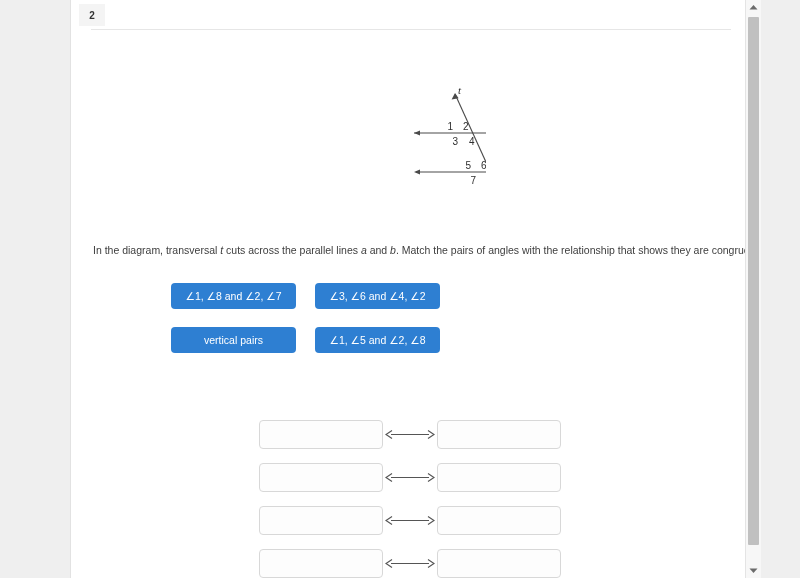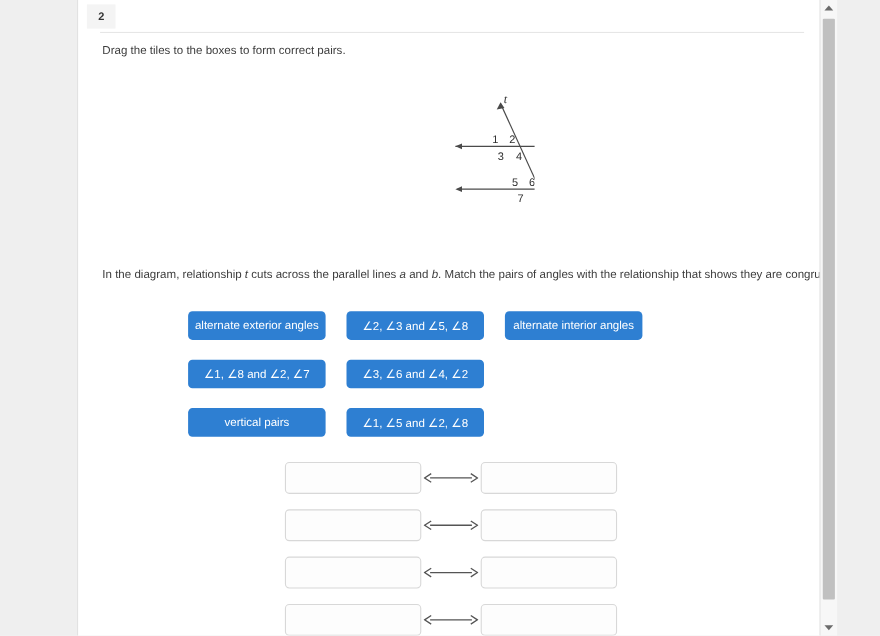--- a/index.html
+++ b/index.html
@@ -189,21 +189,20 @@
 
 <div id="app-root">
 
   <div id="content-panel">
 
     <div id="question-header">
       <div id="question-number-tab">2</div>
       <div id="header-rule"></div>
     </div>
 
-    <div class="prompt-text" id="drag-instruction">Drag the tiles to the boxes to form correct pairs.</div>
 
     <div id="angles-figure">
       <svg width="150" height="140" viewBox="0 0 150 140">
         <defs>
           <marker id="arrowend" markerWidth="7" markerHeight="7" refX="6" refY="3" orient="auto" markerUnits="strokeWidth">
             <path d="M0,0.4 L6,3 L0,5.6 z" fill="#4a4a4a"></path>
           </marker>
         </defs>
 
         <line x1="80" y1="53" x2="208" y2="53" stroke="#4a4a4a" stroke-width="1.1" marker-end="url(#arrowend)"></line>
@@ -226,29 +225,24 @@
         <text x="133" y="65" font-family="Liberation Sans, sans-serif" font-size="10" fill="#2e2e2e">4</text>
 
         <text x="135" y="89" text-anchor="end" font-family="Liberation Sans, sans-serif" font-size="10" fill="#2e2e2e">5</text>
         <text x="145" y="89" font-family="Liberation Sans, sans-serif" font-size="10" fill="#2e2e2e">6</text>
         <text x="140" y="104" text-anchor="end" font-family="Liberation Sans, sans-serif" font-size="10" fill="#2e2e2e">7</text>
         <text x="151" y="104" font-family="Liberation Sans, sans-serif" font-size="10" fill="#2e2e2e">8</text>
       </svg>
     </div>
 
     <div class="prompt-text" id="diagram-caption">
-      <span>In the diagram, relationship </span><span class="var-italic">t</span><span> cuts across the parallel lines </span><span class="var-italic">a</span><span> and </span><span class="var-italic">b</span><span>. Match the pairs of angles with the relationship that shows they are congruent.</span>
+      <span>In the diagram, transversal </span><span class="var-italic">t</span><span> cuts across the parallel lines </span><span class="var-italic">a</span><span> and </span><span class="var-italic">b</span><span>. Match the pairs of angles with the relationship that shows they are congruent.</span>
     </div>
 
     <div id="tile-bank">
-      <div class="tile-row">
-        <div class="tile">alternate exterior angles</div>
-        <div class="tile">∠2, ∠3 and ∠5, ∠8</div>
-        <div class="tile">alternate interior angles</div>
-      </div>
       <div class="tile-row">
         <div class="tile">∠1, ∠8 and ∠2, ∠7</div>
         <div class="tile">∠3, ∠6 and ∠4, ∠2</div>
       </div>
       <div class="tile-row">
         <div class="tile">vertical pairs</div>
         <div class="tile">∠1, ∠5 and ∠2, ∠8</div>
         <div class="tile-slot-empty"></div>
       </div>
     </div>

